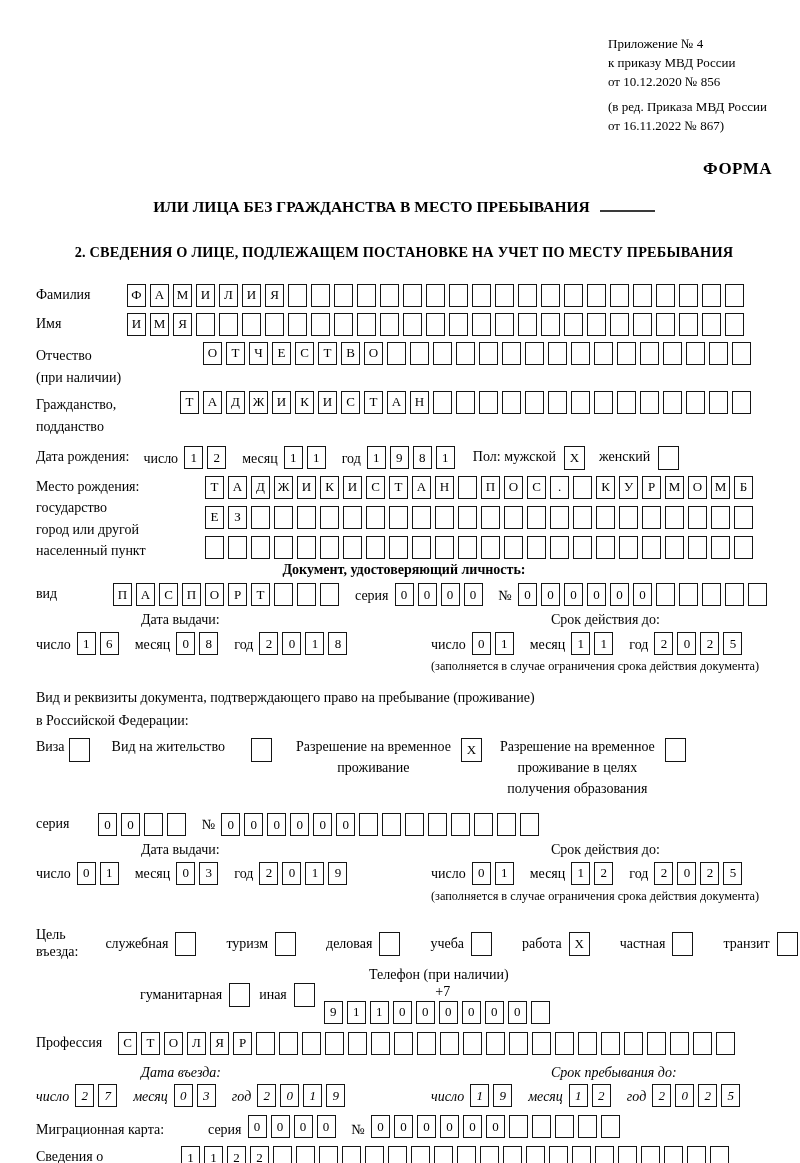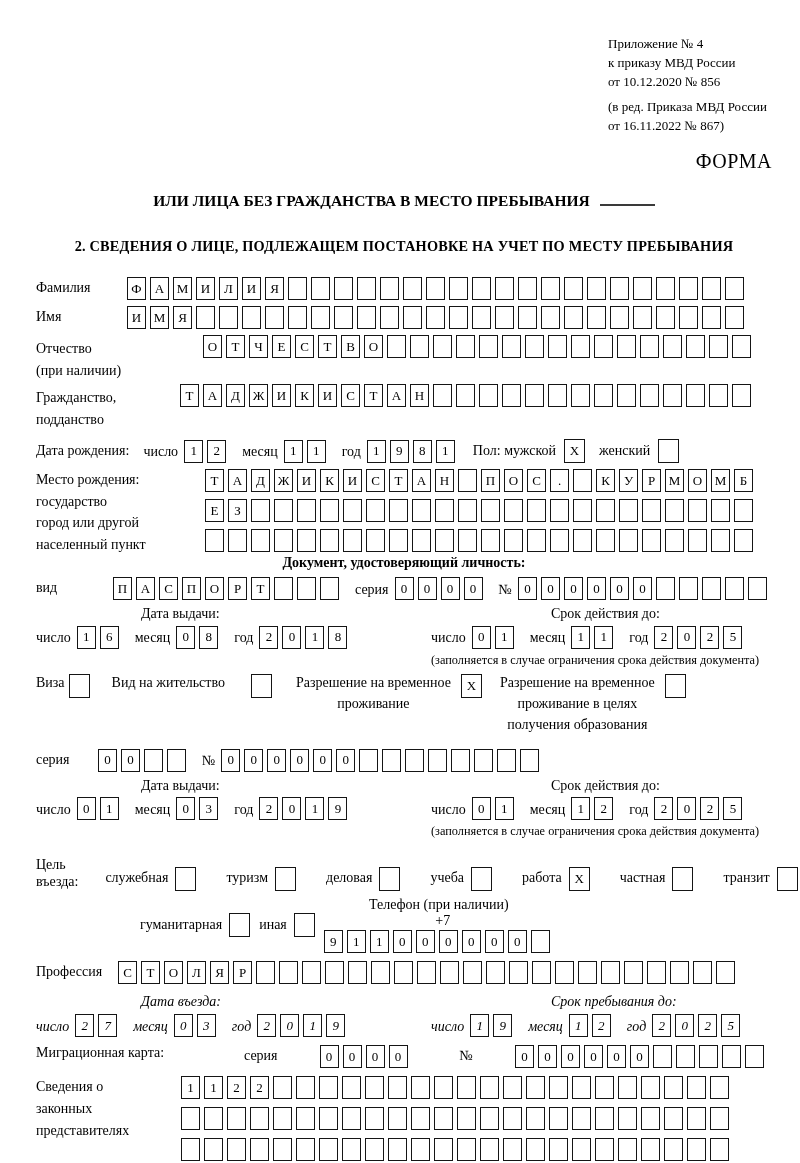--- a/index.html
+++ b/index.html
@@ -7,21 +7,21 @@
     position:relative;
     width:800px;min-height:1163px;
     box-sizing:border-box;
     padding:34px 28px 20px 36px;
     background:#fff;color:#000;
     font-family:"Liberation Serif","DejaVu Serif",serif;
     font-size:14px;line-height:1.2;
   }
   .refblock{margin-left:572px;width:175px;font-size:13px;line-height:19px;white-space:nowrap;}
   .refblock .gap{margin-top:6px;}
-  .form-label{font-weight:normal;text-align:right;margin-top:14px;font-size:20px;letter-spacing:.5px;}
+  .form-label{font-weight:bold;text-align:right;margin-top:24px;font-size:17px;letter-spacing:.5px;}
   .title{margin-top:16px;text-align:center;font-weight:bold;font-size:15.5px;line-height:23px;}
   .title-underline{display:inline-block;width:55px;border-bottom:2px solid #3a3a3a;margin-left:10px;vertical-align:baseline;}
   .sec-heading{margin-top:26px;text-align:center;font-weight:bold;font-size:14.3px;letter-spacing:.2px;}
 
   .row{display:flex;align-items:flex-start;margin-top:6px;}
   .lbl{flex:0 0 auto;padding-top:3px;}
   .cells{display:flex;flex-wrap:nowrap;}
   .cell{
     flex:0 0 auto;display:inline-flex;align-items:center;justify-content:center;
     width:17px;height:21px;border:1.5px solid #151515;margin-right:4px;
@@ -56,21 +56,21 @@
   .smallnote{font-size:12.3px;margin-top:4px;white-space:nowrap;}
   .para{margin-top:12px;line-height:23px;}
 
   .resid-row{display:flex;align-items:flex-start;margin-top:4px;}
   .resid-item{display:flex;align-items:flex-start;}
   .resid-item .txt{text-align:center;line-height:21px;}
   .resid-item .chk{margin-left:10px;margin-top:2px;}
 
   .opt{display:inline-flex;align-items:center;margin-right:9px;}
   .opt .chk{margin-left:7px;}
-  .purpose-row{align-items:flex-end;margin-top:18px;gap:21px;}
+  .purpose-row{align-items:center;margin-top:24px;gap:21px;}
   .purpose-row2{align-items:center;margin-top:6px;margin-left:104px;}
   .phone-part{display:flex;align-items:center;flex-direction:column;}
   .phone-prefix{margin:0 8px 0 16px;}
 
   .rep-grid{display:flex;margin-top:8px;}
   .rep-labels{flex:0 0 145px;line-height:22px;}
   .rep-rows .cells{margin-bottom:8px;}
 </style>
 </head>
 <body>
@@ -423,20 +423,24 @@
             <span class="cell">2</span>
             <span class="cell">0</span>
             <span class="cell">2</span>
             <span class="cell">5</span>
           </span>
       </div>
       <div class="smallnote">(заполняется в случае ограничения срока действия документа)</div>
     </div>
   </div>
 
+  <div class="para">
+    <div>Вид и реквизиты документа, подтверждающего право на пребывание (проживание)</div>
+    <div>в Российской Федерации:</div>
+  </div>
 
   <div class="resid-row">
     <div class="resid-item">
       <div class="txt">Виза</div>
       <span class="chk" style="margin-left:4px;"></span>
     </div>
     <div class="resid-item" style="margin-left:22px;">
       <div class="txt">Вид на жительство</div>
       <span class="chk" style="margin-left:26px;"></span>
     </div>
@@ -664,21 +668,21 @@
         <span class="cells">
             <span class="cell">2</span>
             <span class="cell">0</span>
             <span class="cell">2</span>
             <span class="cell">5</span>
           </span>
       </div>
     </div>
   </div>
 
-  <div class="row" style="align-items:flex-start;margin-top:8px;gap:36px;">
+  <div class="row" style="align-items:flex-end;margin-top:8px;">
     <span class="lbl" style="width:172px;padding-top:0;">Миграционная карта:</span>
     <span class="dlabel" style="margin-left:0;">серия</span>
     <span class="cells">
         <span class="cell">0</span>
         <span class="cell">0</span>
         <span class="cell">0</span>
         <span class="cell">0</span>
       </span>
     <span class="dlabel">№</span>
     <span class="cells">

